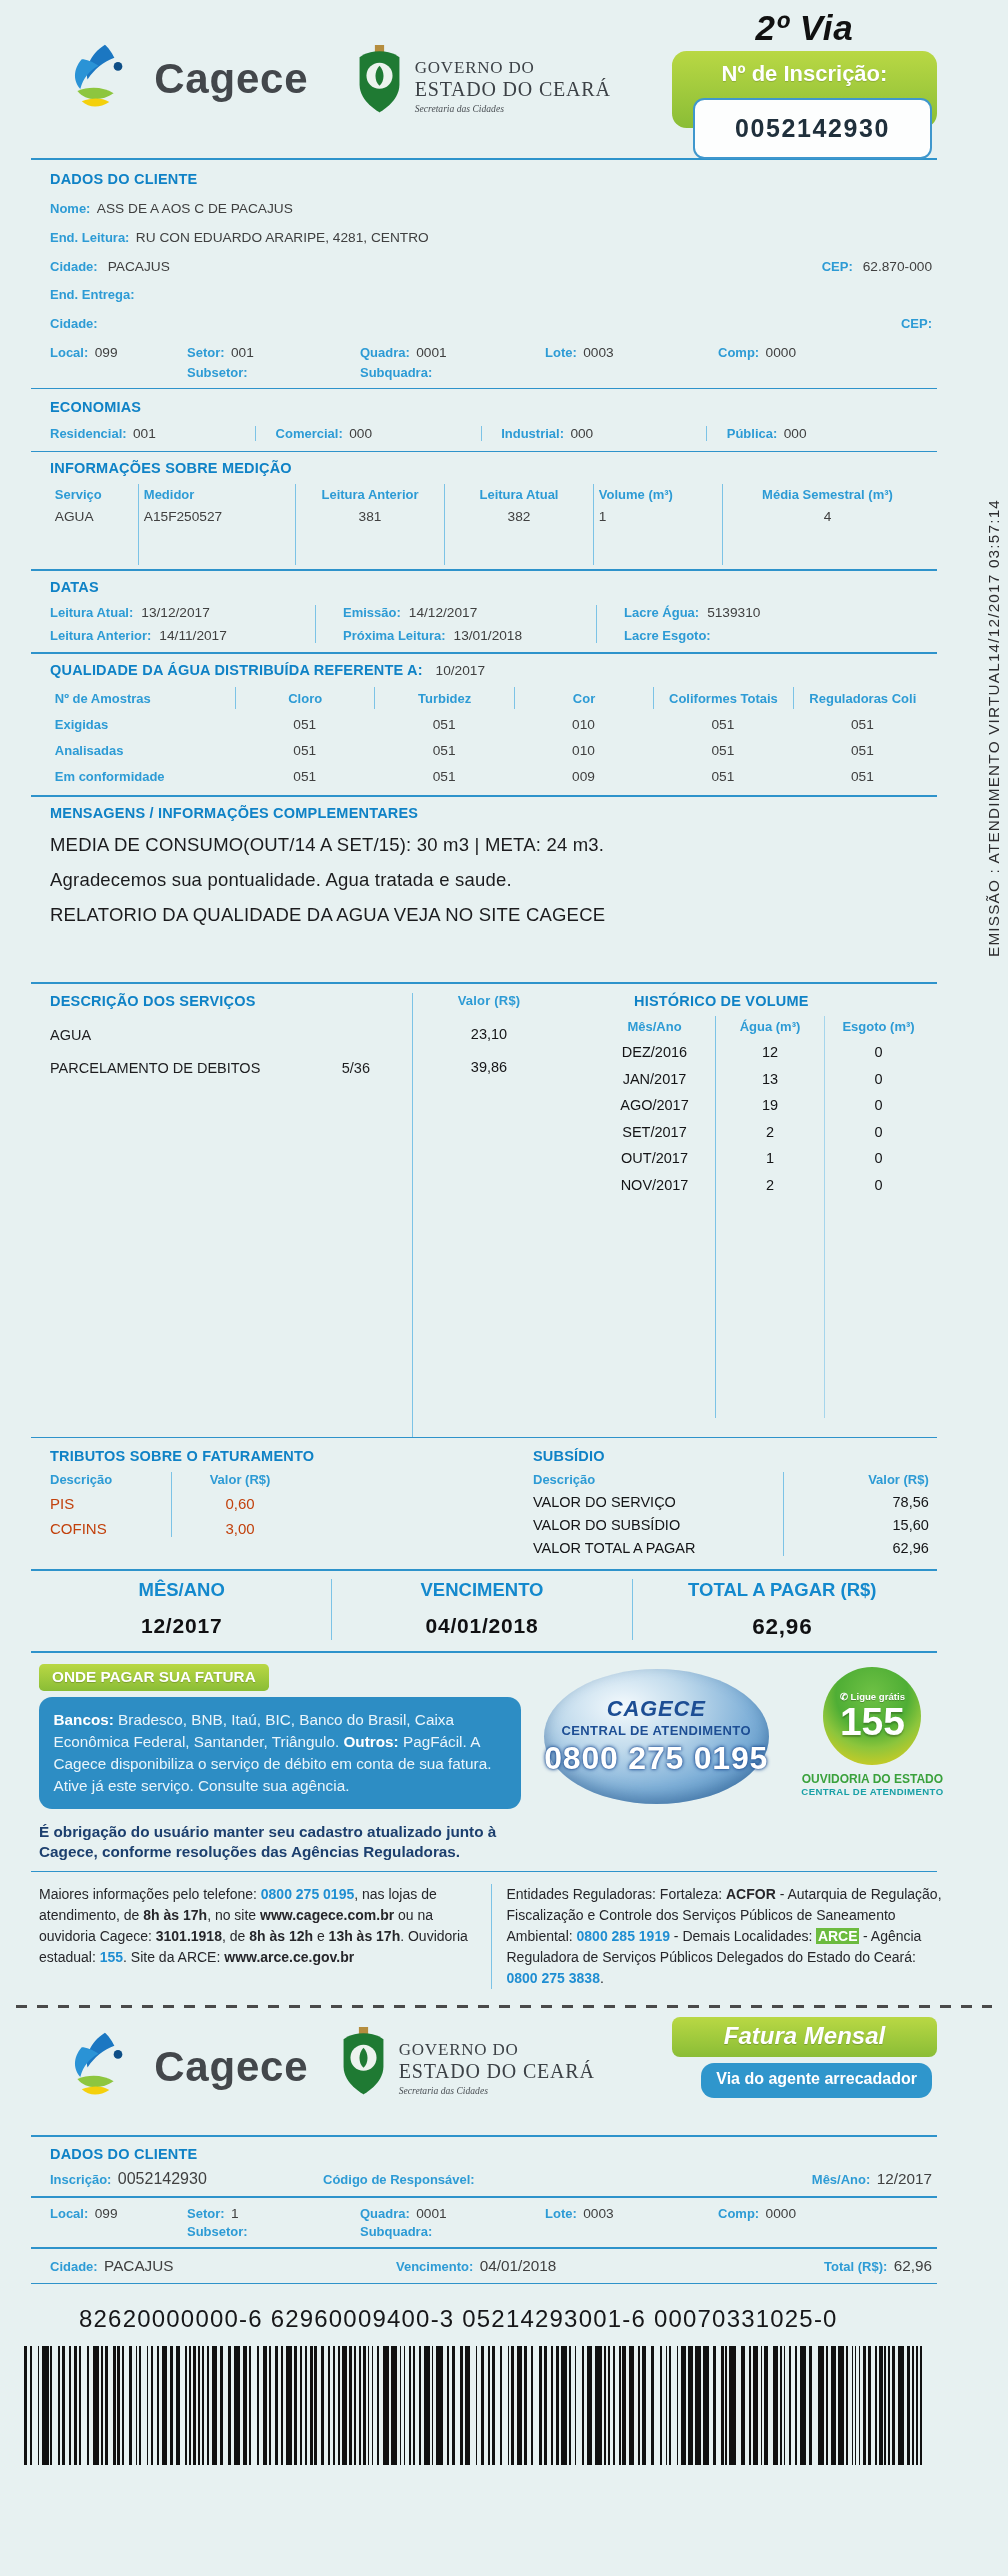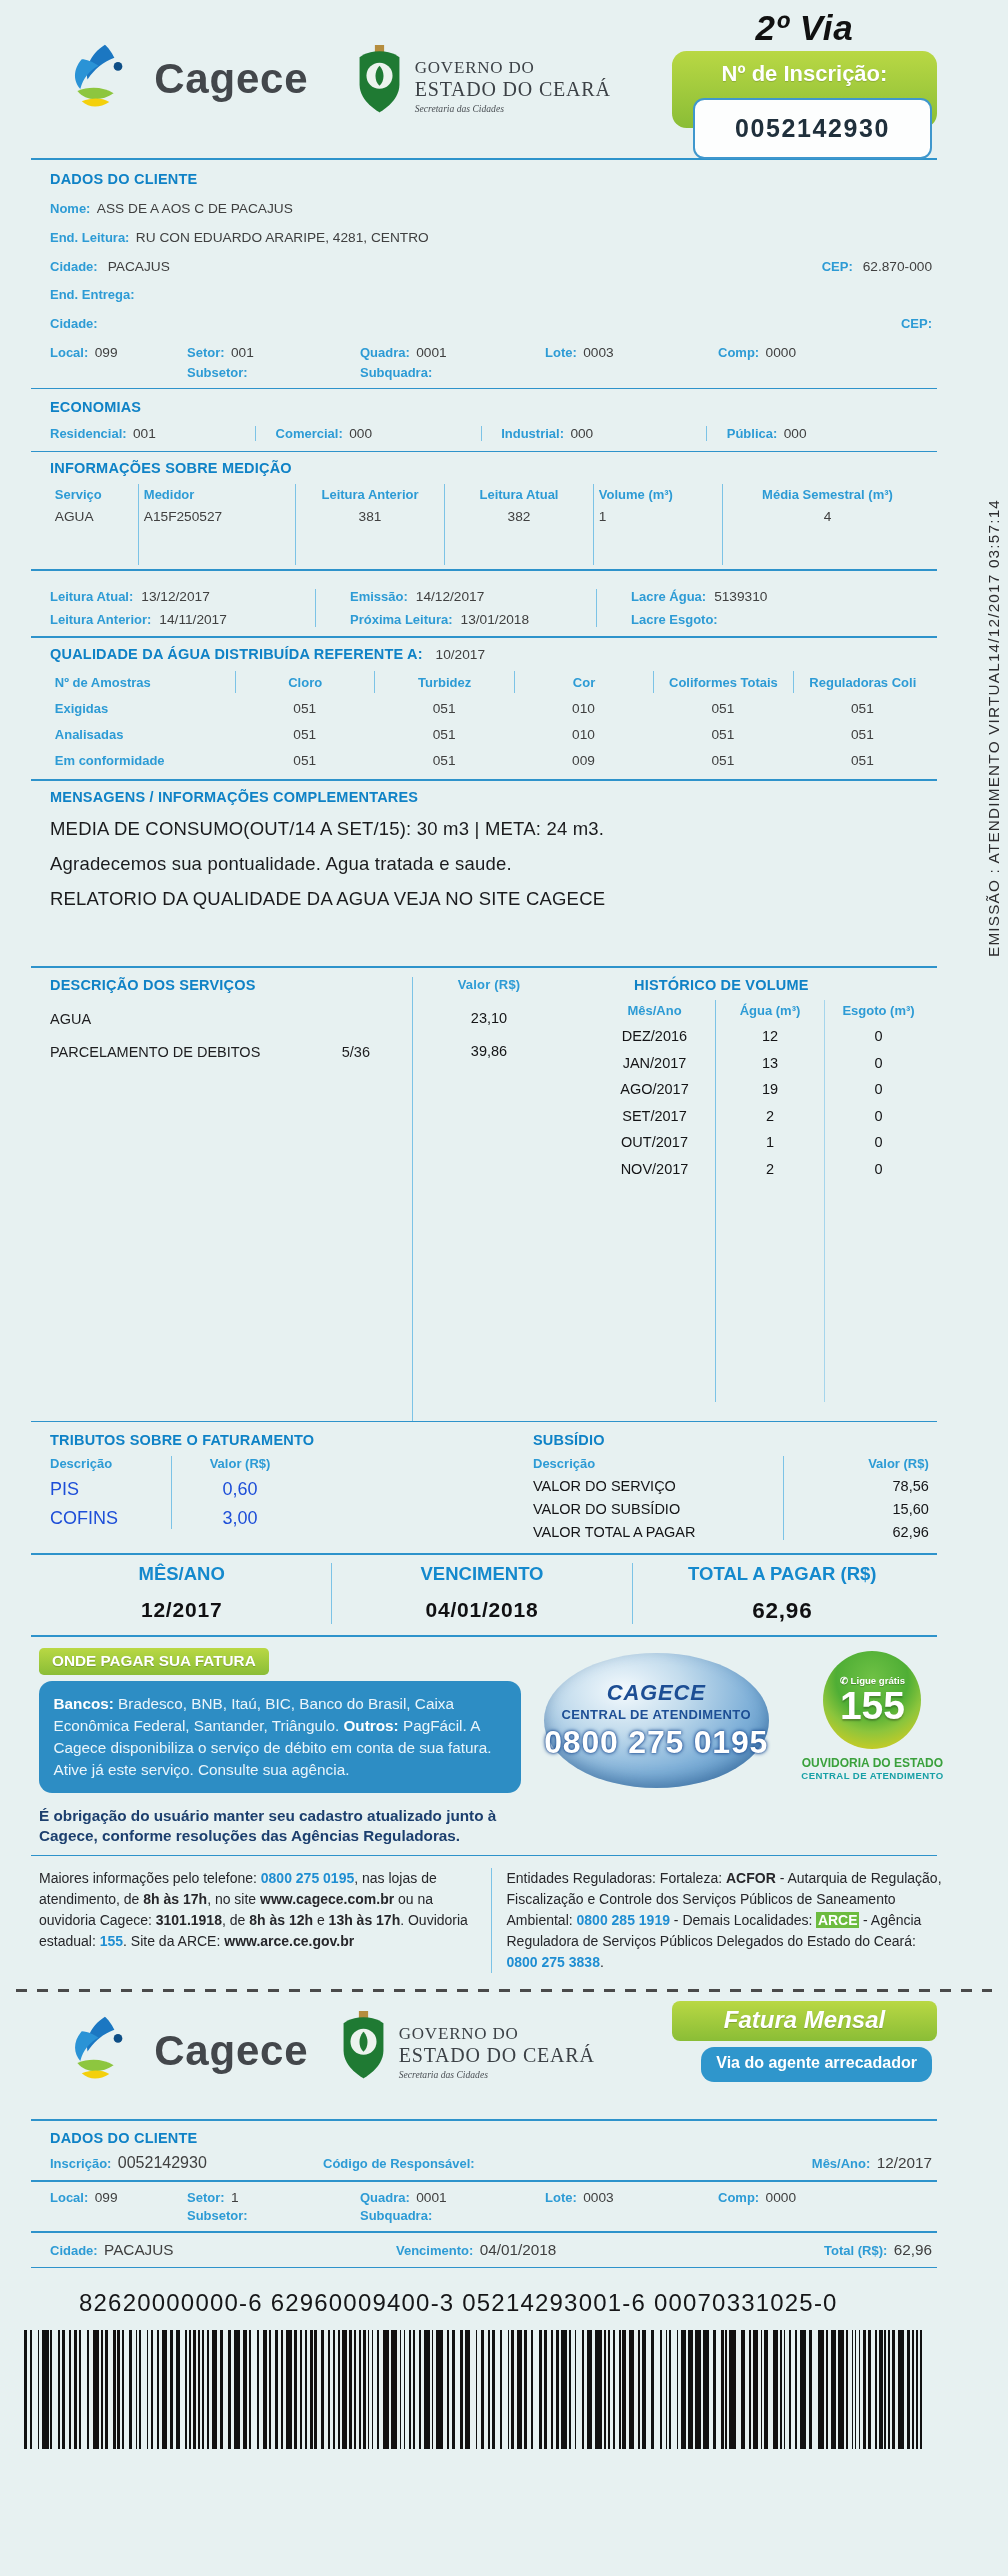--- a/index.html
+++ b/index.html
@@ -59,21 +59,21 @@
   
   .tbl { display:flex; }
   .tbl .c { padding:3.2px 4.8px; }
   .med .c0{width:88px;} .med .c1{width:157px;} .med .c2{width:149px; text-align:center;}
   .med .c3{width:149px; text-align:center;} .med .c4{width:129px; text-align:left;} .med .c5{flex:1; text-align:center;}
   .med-body { min-height:59px; }
 
   
   .datas-grid { display:flex; margin-top:9.6px; }
   .dcol { display:flex; flex-direction:column; row-gap:8px; padding-right:16px; }
-  .dcol + .dcol { border-left:1.6px solid #7cc3e6; padding-left:34px; }
+  .dcol + .dcol { border-left:1.6px solid #7cc3e6; padding-left:27px; }
   .dcol .row .lbl { margin-right:8px; }
   .dc1 { width:265px; } .dc2 { width:281px; } .dc3 { flex:1; }
   .dc2 .row { justify-content:flex-start; }
 
   
   .qual .c0{width:185px;} .qual .cx{flex:1; text-align:center;}
   .qual-hdr .c { font-size:13px; }
   .qual-body .row { margin-top:4.8px; }
 
   
@@ -95,21 +95,21 @@
   .h-c3 { flex:1; border-left:0.8px solid #a5d5ec; }
   .h-c .hd { font-size:13px; margin-bottom:8px; }
   .h-v { font-size:14.5px; color:#141416; margin-top:10.5px; }
   .serv-valor .h-v { margin-top:17.7px; }
 
   
   .trib-wrap { display:flex; padding:9.6px 76px 13px 50px; }
   .trib { width:378px; }
   .trib-grid { display:flex; margin-top:8px; }
   .t-c1 { width:121px; } .t-c2 { width:137px; text-align:center; border-left:1.6px solid #7cc3e6; }
-  .t-v { font-size:18px; margin-top:8px; color:#1d4ed8; }
+  .t-v { font-size:15px; margin-top:8px; color:#c2410c; }
   .subs { flex:1; padding-left:105px; }
   .subs-grid { display:flex; margin-top:8px; }
   .s-c1 { flex:1; } .s-c2 { width:149px; text-align:right; border-left:1.6px solid #7cc3e6; padding-right:3.2px; }
   .s-v { font-size:14.5px; margin-top:7.2px; color:#141416; }
 
   
   .resumo { display:flex; text-align:center; padding:8px 76px 11.3px 32px; }
   .r-cell { flex:1; }
   .r-cell + .r-cell { border-left:1.6px solid #7cc3e6; }
   .r-hd { color:#1489cd; font-weight:700; font-size:18.5px; }
@@ -326,20 +326,21 @@
       <span class="c c2 val cell-div">381</span>
       <span class="c c3 val cell-div">382</span>
       <span class="c c4 val cell-div">1</span>
       <span class="c c5 val cell-div">4</span>
     </div>
   </div>
 
   <div class="hr"></div>
 
   <div class="pad" style="padding-top:8px; padding-bottom:9.6px">
+    <div class="sec-title">DATAS</div>
     <div class="datas-grid">
       <div class="dcol dc1">
         <div class="row">
             <span class="lbl">Leitura Atual:</span>
           <span class="val">13/12/2017</span>
           </div>
         <div class="row">
             <span class="lbl">Leitura Anterior:</span>
           <span class="val">14/11/2017</span>
           </div>

